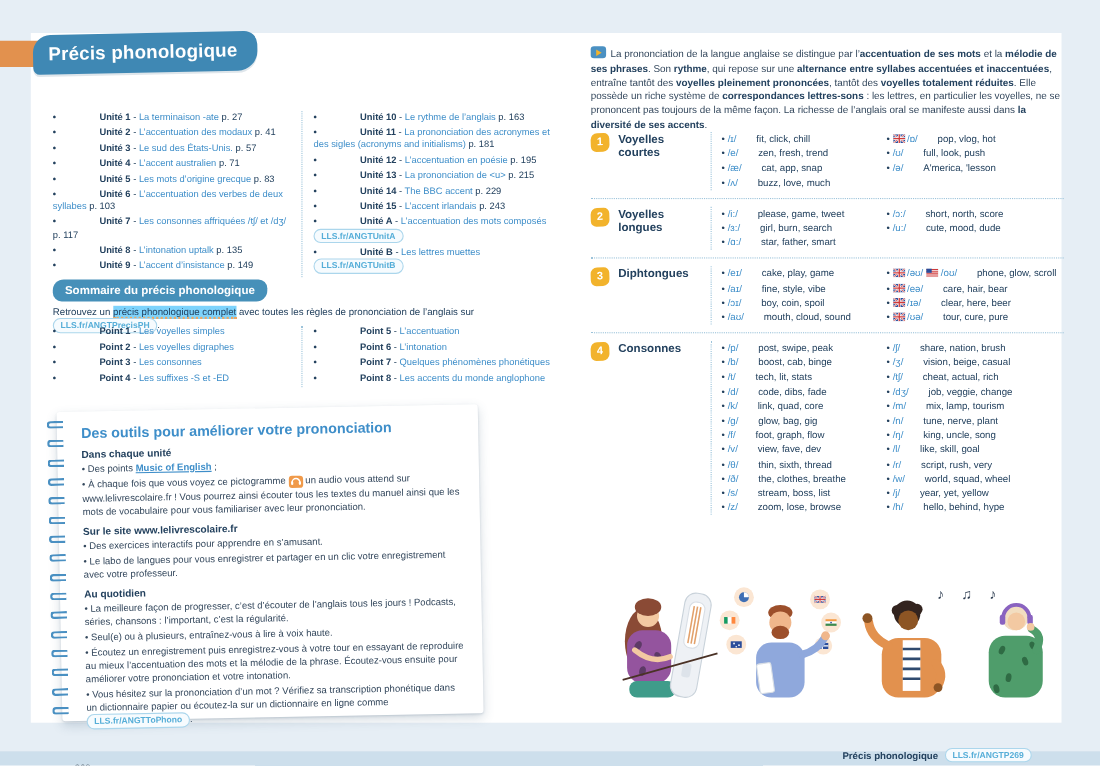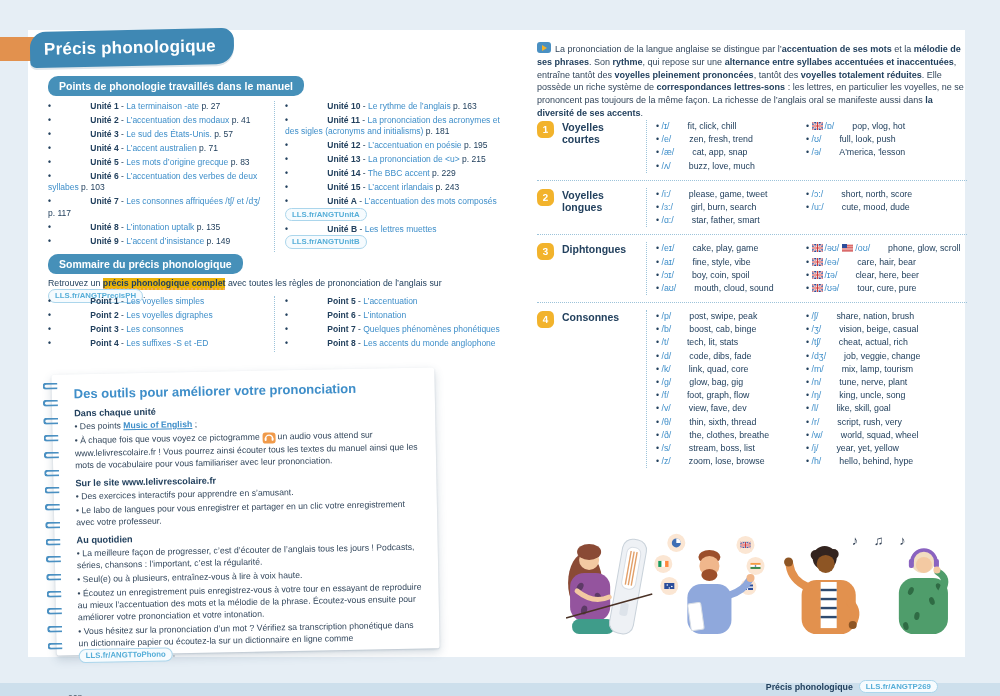--- a/index.html
+++ b/index.html
@@ -29,21 +29,21 @@
   .col{width:50%;padding-right:8px;font-size:8.5px;line-height:1.35;color:var(--navy);}
   .col-r{border-left:1px dotted var(--dotted);padding-left:10px;padding-right:0;}
   .u-item{margin-bottom:2.5px;}
   .u-item::before{content:"• ";color:var(--navy);font-weight:bold;}
   .u-label{font-weight:bold;color:var(--navy);padding-left:37px;}
   .link{color:var(--link);cursor:pointer;}
   .u-page{color:var(--navy);}
   .lls-badge{display:inline-block;font-size:7.8px;font-weight:bold;color:var(--badge-text);
     background:#f6fbfe;border:1px solid var(--badge-border);border-radius:8px;padding:0px 6px;line-height:1.5;white-space:nowrap;}
   .som-intro{position:absolute;left:20px;top:247px;width:456px;font-size:8.8px;color:var(--navy);line-height:1.4;}
-  .hl{background:#eab308;border-bottom:2px dotted #eda765;font-weight:bold;color:var(--navy);}
+  .hl{background:#7dd3fc;border-bottom:2px dotted #eda765;font-weight:normal;color:var(--navy);}
 
   
   .notebook{position:absolute;left:26px;top:341px;width:383px;height:281px;background:#fff;
     transform:rotate(-1.1deg);box-shadow:0 4px 10px rgba(60,90,120,.22),0 1px 2px rgba(60,90,120,.2);
     border-radius:3px;}
   .rings{position:absolute;left:-9px;top:8px;bottom:6px;display:flex;flex-direction:column;justify-content:space-between;}
   .ring{width:15px;height:7px;border:2.5px solid #4a90c2;border-right:none;border-radius:7px 0 0 7px;}
   .nb-inner{padding:12px 16px 8px 22px;}
   .nb-title{color:var(--link);font-size:13px;font-weight:bold;margin-bottom:7px;}
   .nb-head{font-size:9.2px;font-weight:bold;color:var(--navy);margin:7px 0 2px;}
@@ -88,21 +88,20 @@
 </head>
 <body>
 
 <div class="bottom-band"></div>
 
 <div class="spread">
 
   <div class="orange-tab"></div>
   <div class="title-box">Précis phonologique</div>
 
-  <div class="sec-h h1pos">Points de phonologie travaillés dans le manuel</div>
   <div class="two-col units-pos">
     <div class="col" id="units-col1">
         <div class="u-item"><span class="u-label">Unité 1</span> - <span class="link">La terminaison -ate</span> <span class="u-page">p. 27</span></div>
         <div class="u-item"><span class="u-label">Unité 2</span> - <span class="link">L’accentuation des modaux</span> <span class="u-page">p. 41</span></div>
         <div class="u-item"><span class="u-label">Unité 3</span> - <span class="link">Le sud des États-Unis.</span> <span class="u-page">p. 57</span></div>
         <div class="u-item"><span class="u-label">Unité 4</span> - <span class="link">L’accent australien</span> <span class="u-page">p. 71</span></div>
         <div class="u-item"><span class="u-label">Unité 5</span> - <span class="link">Les mots d’origine grecque</span> <span class="u-page">p. 83</span></div>
         <div class="u-item"><span class="u-label">Unité 6</span> - <span class="link">L’accentuation des verbes de deux syllabes</span> <span class="u-page">p. 103</span></div>
         <div class="u-item"><span class="u-label">Unité 7</span> - <span class="link">Les consonnes affriquées /tʃ/ et /dʒ/</span> <span class="u-page">p. 117</span></div>
         <div class="u-item"><span class="u-label">Unité 8</span> - <span class="link">L’intonation uptalk</span> <span class="u-page">p. 135</span></div>

